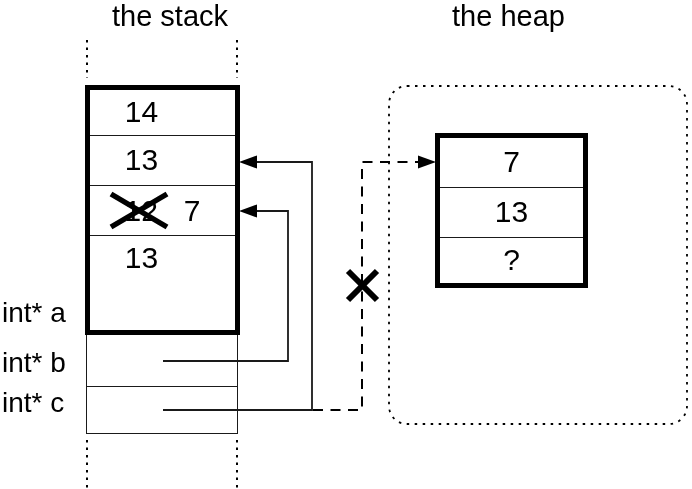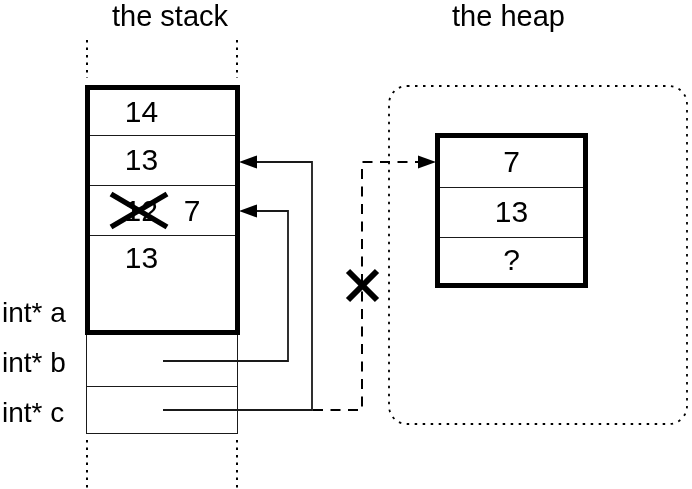--- a/index.html
+++ b/index.html
@@ -64,21 +64,21 @@
     position: absolute;
     left: 2px;
     width: 64px;
     height: 30px;
     line-height: 30px;
     font-size: 28px;
     white-space: nowrap;
   }
   .label-a { top: 298px; }
   .label-b { top: 348px; }
-  .label-c { top: 398px; }
+  .label-c { top: 388px; }
 
   
   .heap-box {
     position: absolute;
     left: 435px; top: 133px;
     width: 153px; height: 155px;
     border: 5px solid #000;
     box-sizing: border-box;
   }
   .heap-cell {

